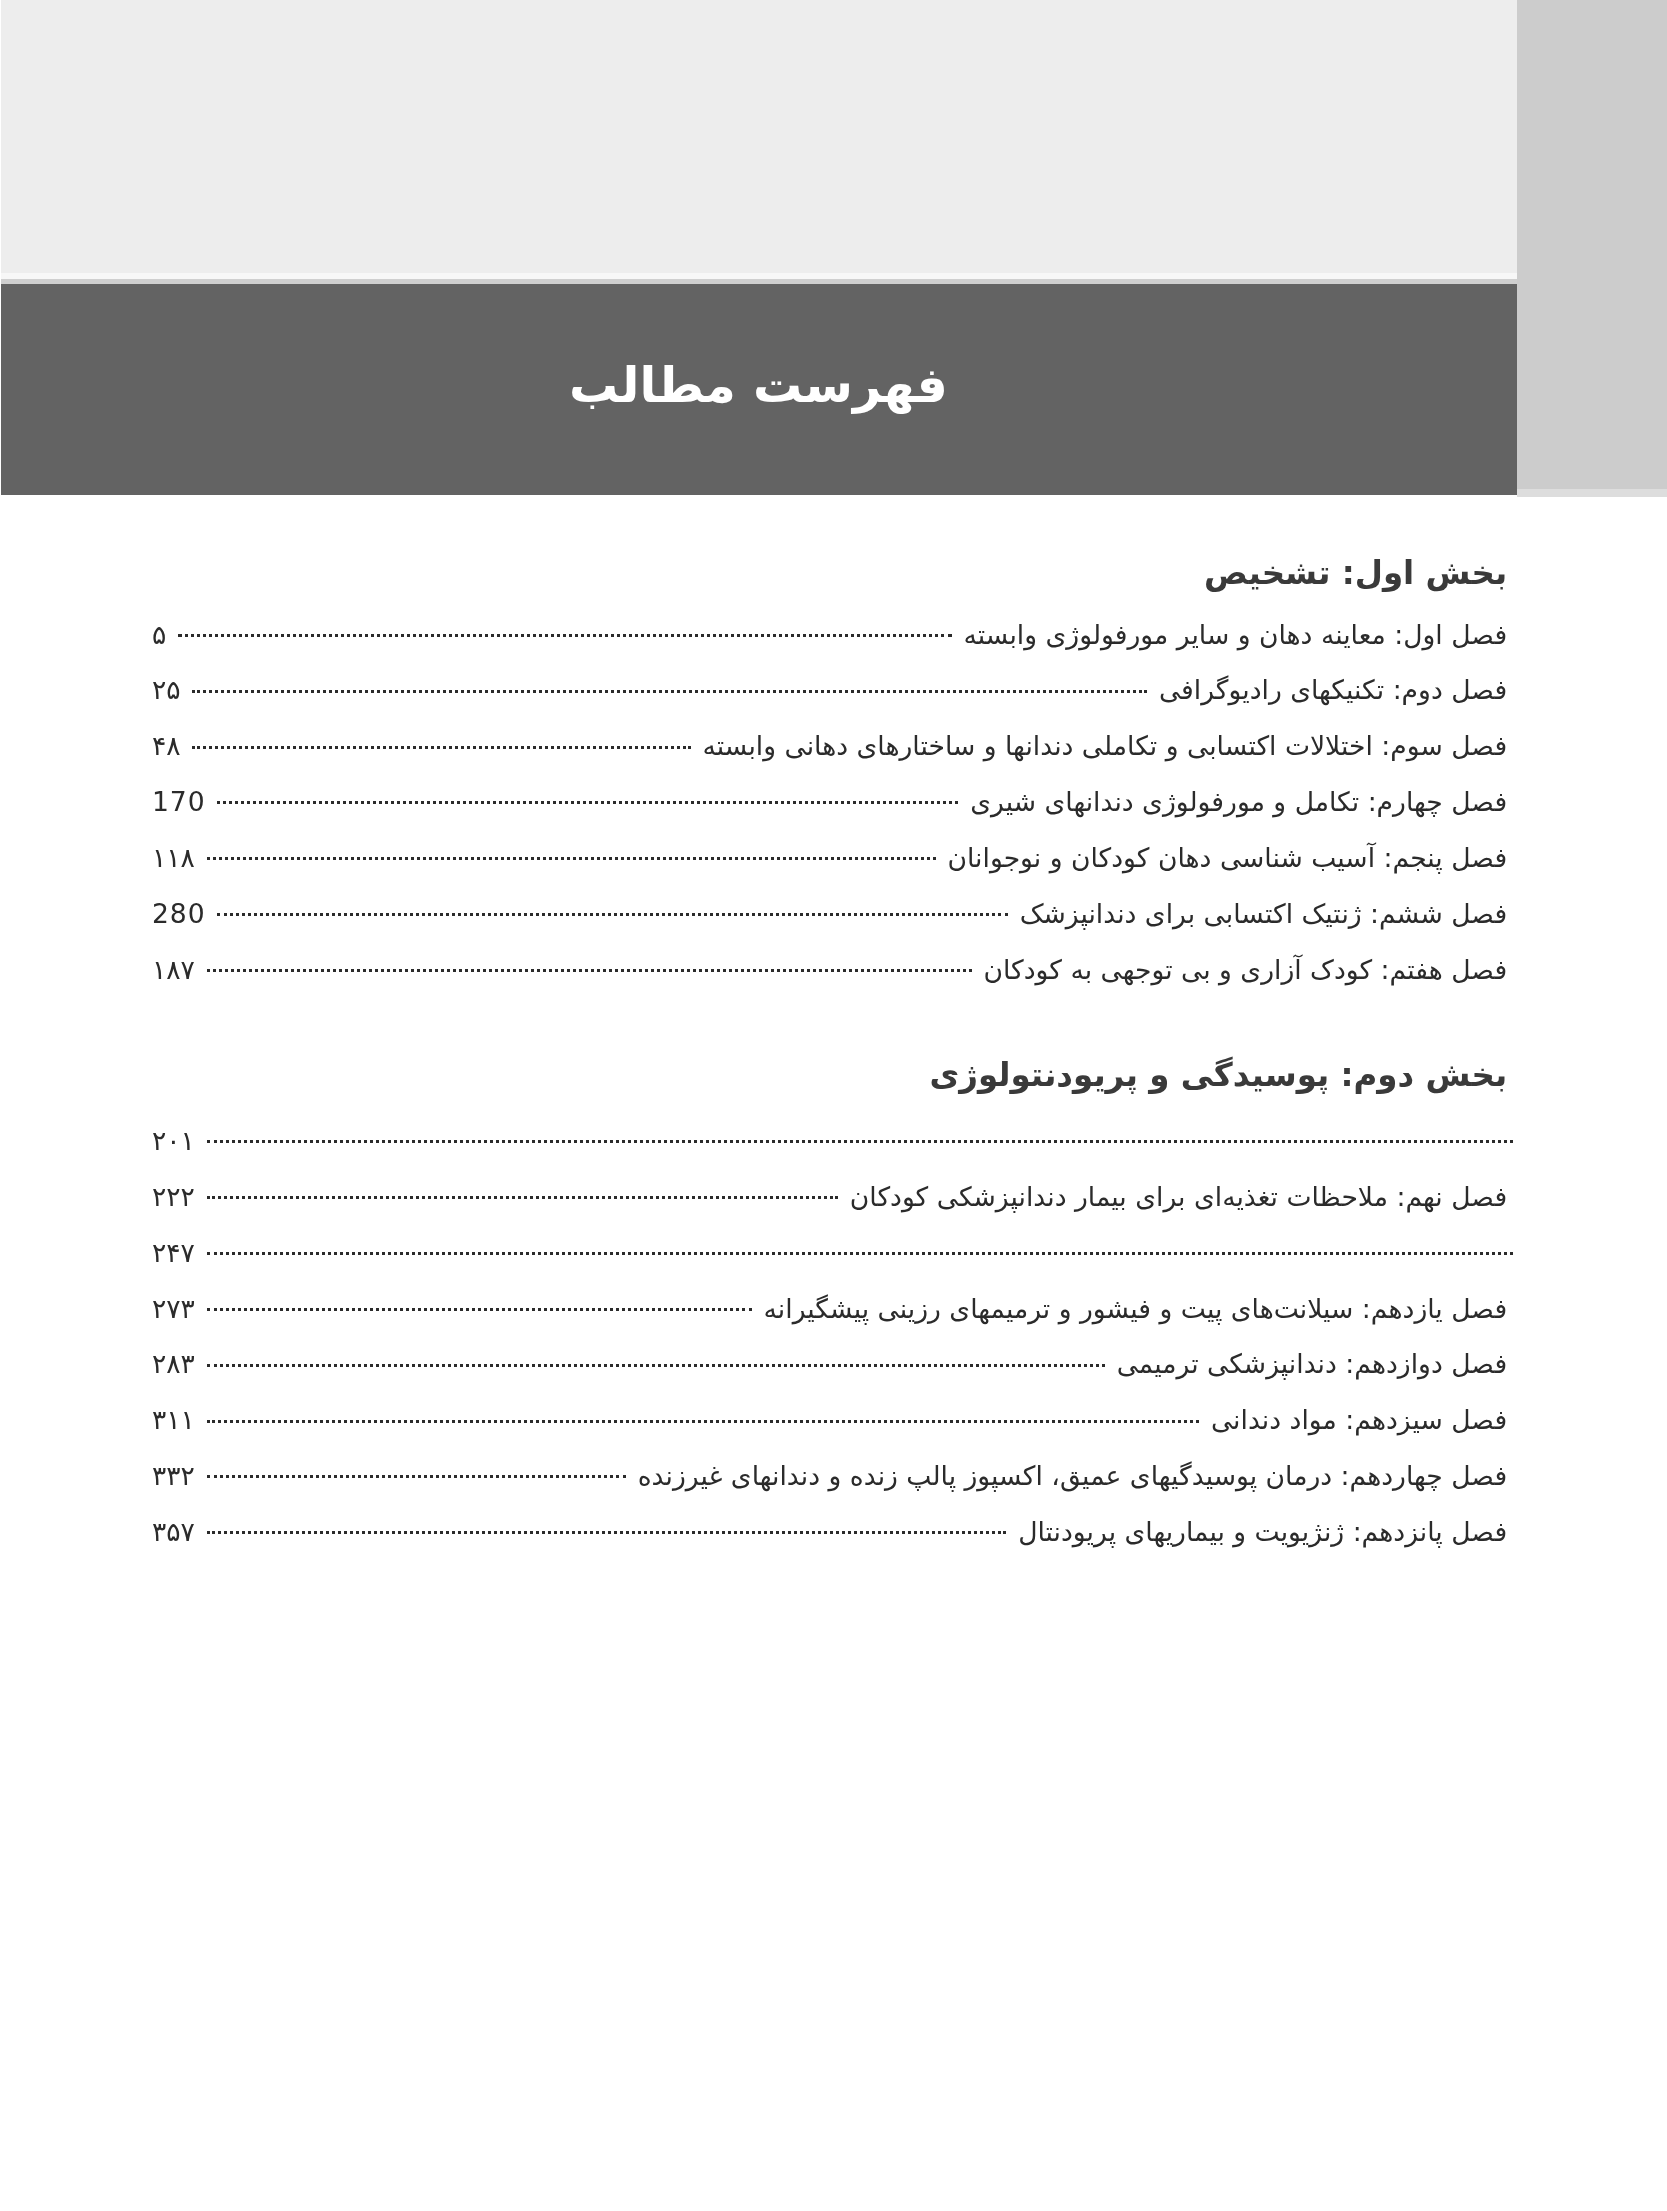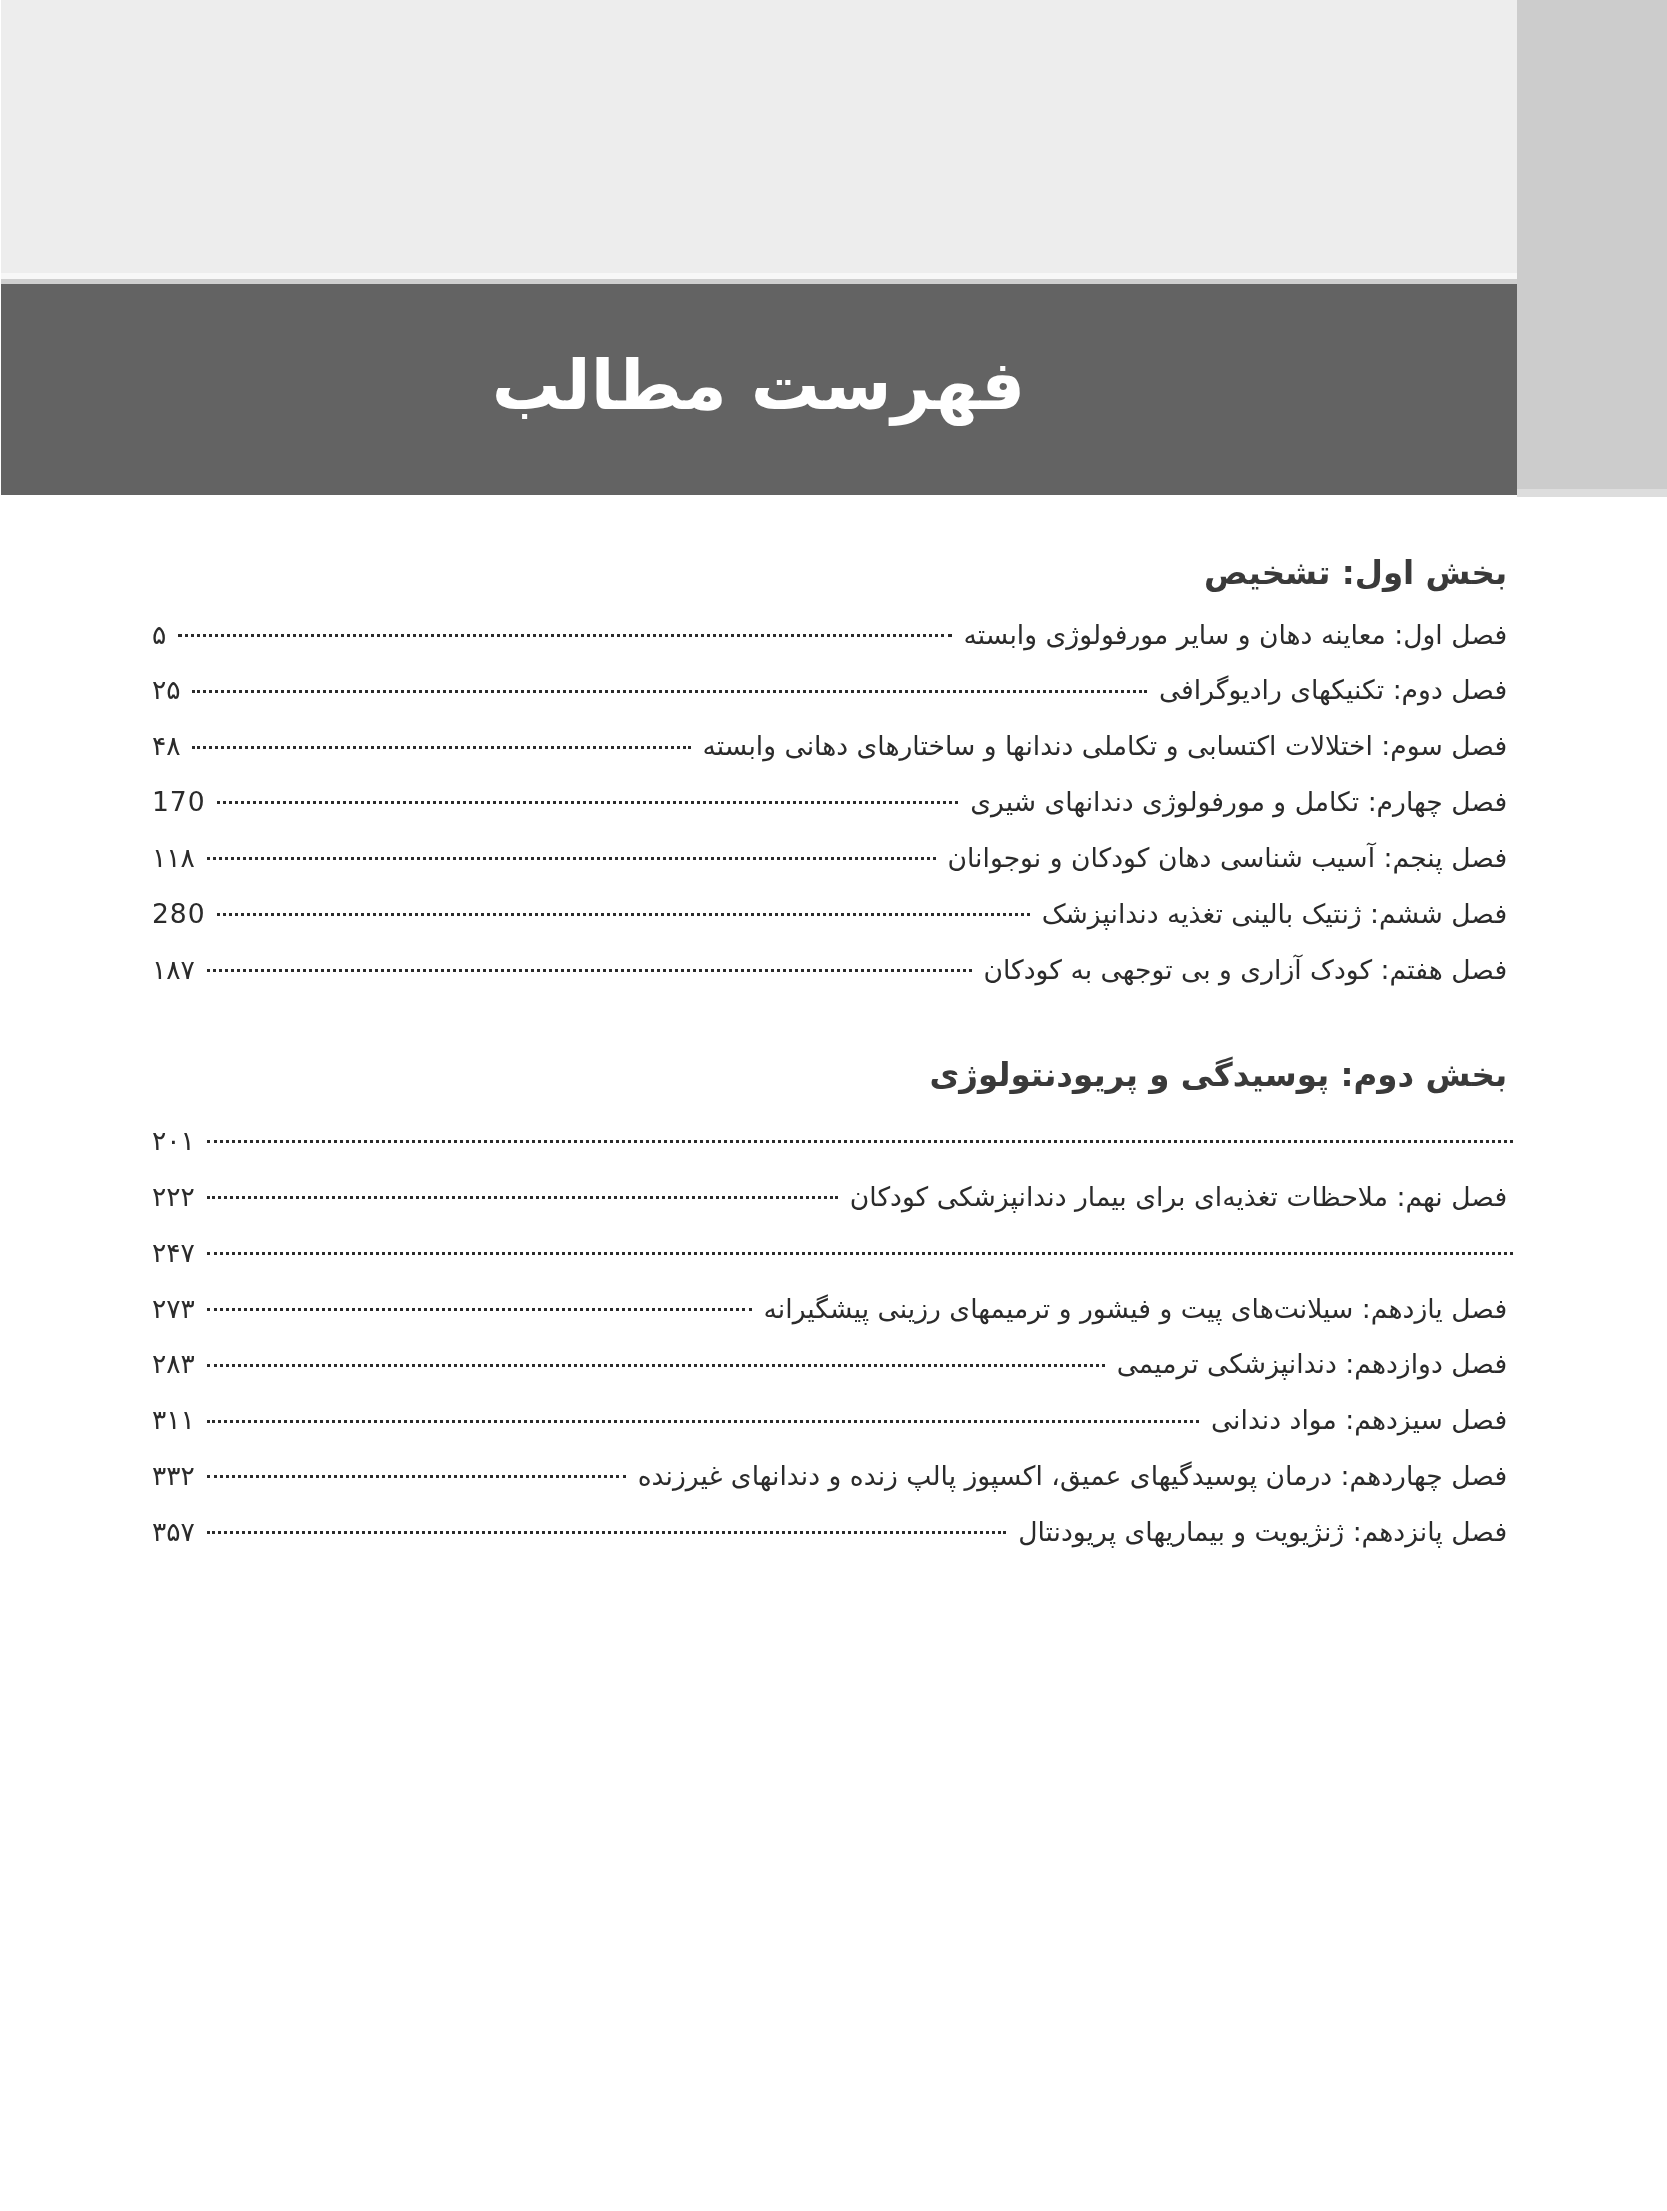--- a/index.html
+++ b/index.html
@@ -64,21 +64,21 @@
     top: 284px;
     width: 1517px;
     height: 211px;
     background: #636363;
     display: flex;
     align-items: center;
     justify-content: center;
   }
   .title-banner-text {
     color: #ffffff;
-    font-size: 69px;
+    font-size: 49px;
     font-weight: bold;
     letter-spacing: 1px;
     line-height: 1;
     transform: translateY(-3.9px);
     text-align: center;
   }
 
   
   .toc {
     position: absolute;
@@ -169,21 +169,21 @@
       <span class="chapter-title">فصل چهارم: تکامل و مورفولوژی دندانهای شیری</span>
       <span class="chapter-leader"></span>
       <span class="chapter-page">170</span>
     </div>
     <div class="chapter-row">
       <span class="chapter-title">فصل پنجم: آسیب شناسی دهان کودکان و نوجوانان</span>
       <span class="chapter-leader"></span>
       <span class="chapter-page">۱۱۸</span>
     </div>
     <div class="chapter-row">
-      <span class="chapter-title">فصل ششم: ژنتیک بالینی تغذیه دندانپزشک</span>
+      <span class="chapter-title">فصل ششم: ژنتیک اکتسابی برای دندانپزشک</span>
       <span class="chapter-leader"></span>
       <span class="chapter-page">280</span>
     </div>
     <div class="chapter-row">
       <span class="chapter-title">فصل هفتم: کودک آزاری و بی توجهی به کودکان</span>
       <span class="chapter-leader"></span>
       <span class="chapter-page">۱۸۷</span>
     </div>
     <div class="part-heading second">بخش دوم: پوسیدگی و پریودنتولوژی</div>
     <div class="chapter-row">

